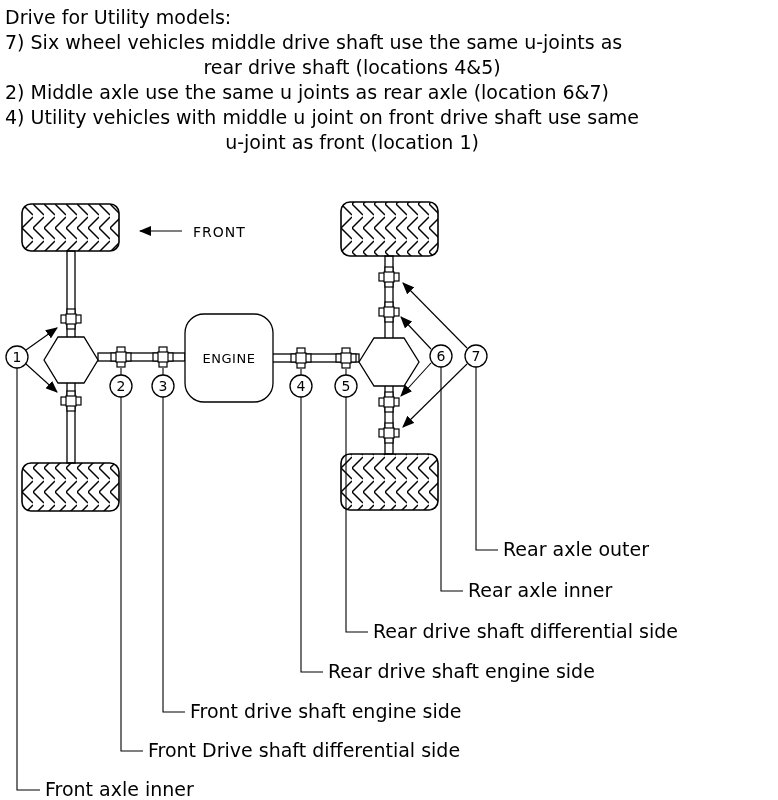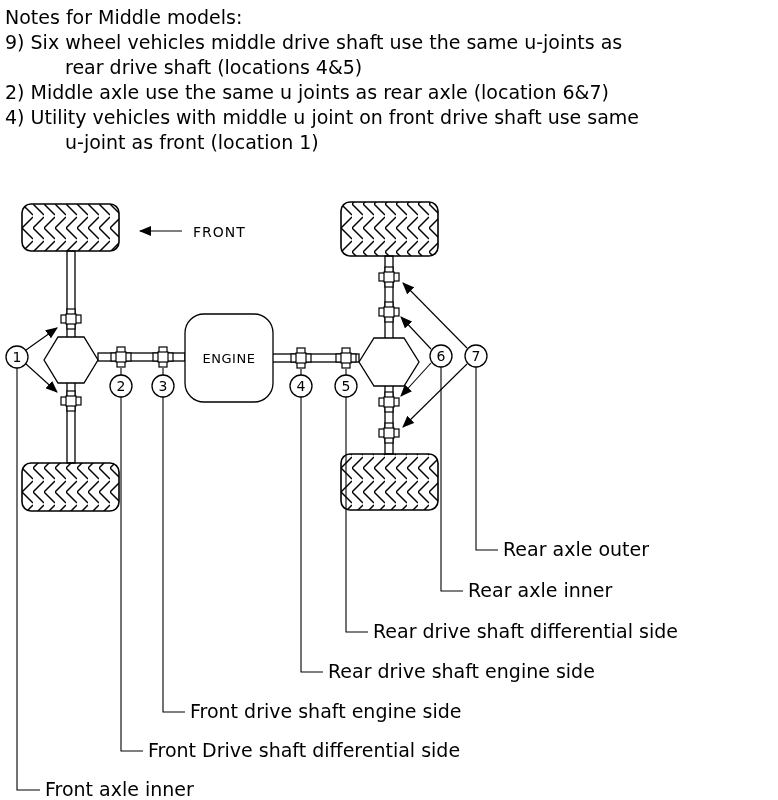--- a/index.html
+++ b/index.html
@@ -1,37 +1,37 @@
 <!DOCTYPE html>
 <html><head>
 <meta charset="utf-8">
 <style>
   html,body{margin:0;padding:0;background:#fff;}
   .page{position:relative;width:778px;height:800px;background:#fff;overflow:hidden;
         font-family:"DejaVu Sans","Liberation Sans",sans-serif;color:#000;}
   .notes{position:absolute;top:5px;left:5px;font-size:19px;line-height:25px;}
   .note-line{white-space:pre;}
-  .note-line.indent{padding-left:60px;}
+  .note-line.indent{padding-left:60px;text-align:center;}
   svg{position:absolute;top:0;left:0;}
   svg text{font-family:"DejaVu Sans","Liberation Sans",sans-serif;fill:#000;}
   .lbl{font-size:19px;}
   .num{font-size:14px;text-anchor:middle;}
   .small-cap{font-size:13px;text-anchor:middle;letter-spacing:.5px;}
   .front-cap{font-size:14px;letter-spacing:1px;}
   .ln{stroke:#000;stroke-width:1.1;fill:none;}
   .shape{stroke:#000;stroke-width:1.3;fill:#fff;}
 </style>
 </head>
 <body>
 
 <div class="page">
 
   <div class="notes">
-    <div class="note-line">Notes for Middle models:</div>
-    <div class="note-line">9) Six wheel vehicles middle drive shaft use the same u-joints as</div>
+    <div class="note-line">Drive for Utility models:</div>
+    <div class="note-line">7) Six wheel vehicles middle drive shaft use the same u-joints as</div>
     <div class="note-line indent">rear drive shaft (locations 4&amp;5)</div>
     <div class="note-line">2) Middle axle use the same u joints as rear axle (location 6&amp;7)</div>
     <div class="note-line">4) Utility vehicles with middle u joint on front drive shaft use same</div>
     <div class="note-line indent">u-joint as front (location 1)</div>
   </div>
 
   <svg width="778" height="800" viewBox="0 0 778 800">
     <defs>
       <pattern id="tread" width="11" height="24" patternUnits="userSpaceOnUse">
         <path d="M0,12 L11,1 M0,12 L11,23" stroke="#000" stroke-width="1.5" fill="none"></path>

